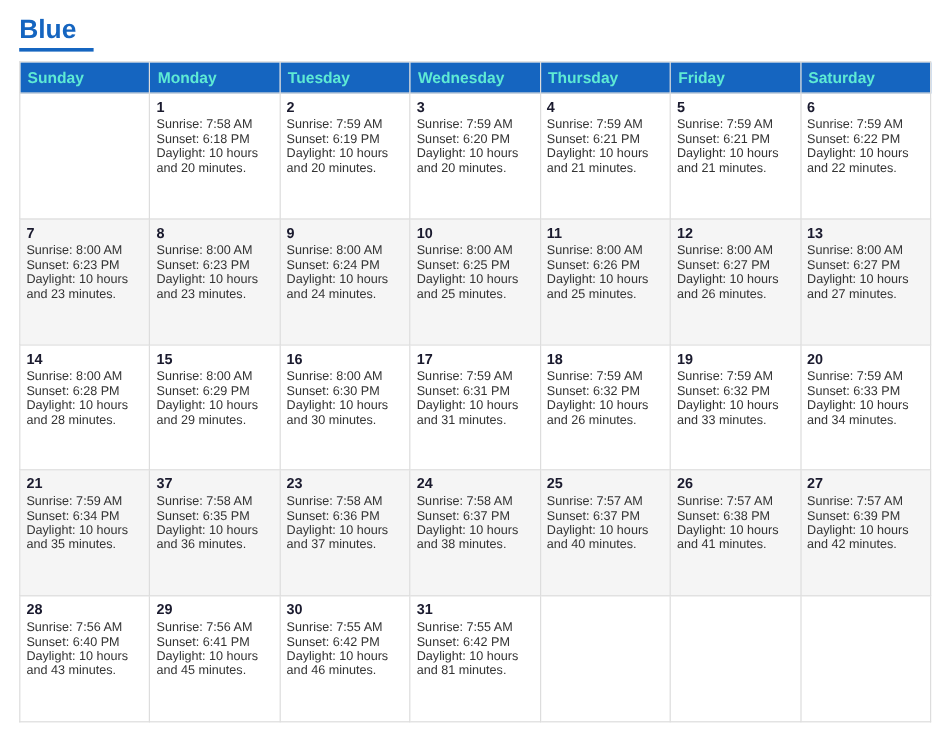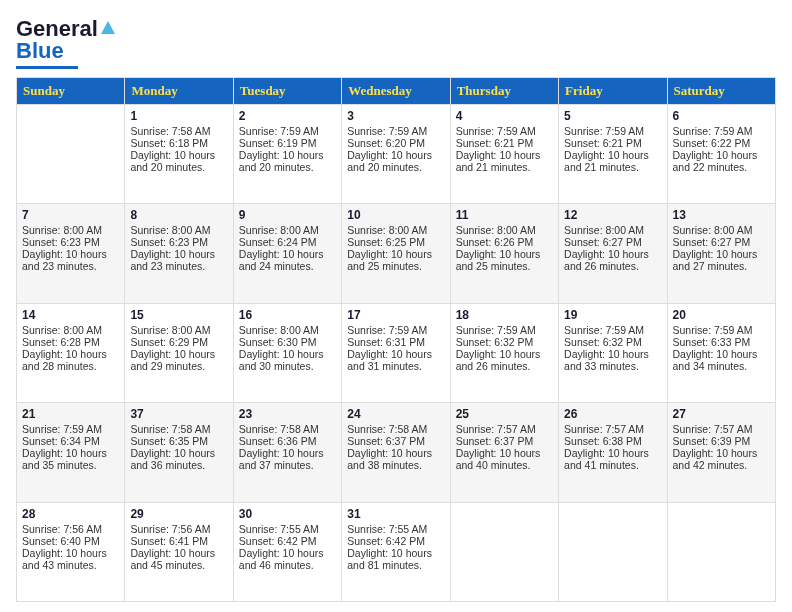--- a/index.html
+++ b/index.html
@@ -41,26 +41,25 @@
       font-size: 16px;
       color: #444;
     }
     .calendar-table {
       width: 100%;
       border-collapse: collapse;
       flex: 1;
     }
     .calendar-table th {
       background-color: #1565c0;
-      color: #fde047;
+      color: #5eead4;
       text-align: left;
       padding: 5px 6px;
       font-size: 13px;
       border: 1px solid #ddd;
-      font-family: Liberation Serif, serif;
     }
     .calendar-table td {
       border: 1px solid #ddd;
       vertical-align: top;
       padding: 4px 5px;
       font-size: 10.5px;
       color: #333;
       width: calc(100% / 7);
       background: #fff;
     }
@@ -83,24 +82,20 @@
     td.empty-cell {
       background: #fff !important;
     }
   </style>
 </head>
 <body>
 
 <div class="page">
   <div class="header">
     <div class="logo">
-      <div style="display:flex; align-items:center;">
-        <span style="font-size:22px; font-weight:bold; color:#1a1a2e;">General</span>
-        <span style="display:inline-block; width:0; height:0; border-left:7px solid transparent; border-right:7px solid transparent; border-bottom:13px solid #4db6e8; margin-left:3px; margin-bottom:4px;"></span>
-      </div>
       <div style="display:flex; align-items:flex-end; margin-top:-4px;">
         <span style="font-size:22px; font-weight:bold; color:#1565c0;">Blue</span>
       </div>
       <div style="width:62px; height:3px; background:#1565c0; margin-top:2px;"></div>
     </div>
     <div class="title-block">
       <div class="month-title"></div>
       <div class="location"></div>
     </div>
   </div>

